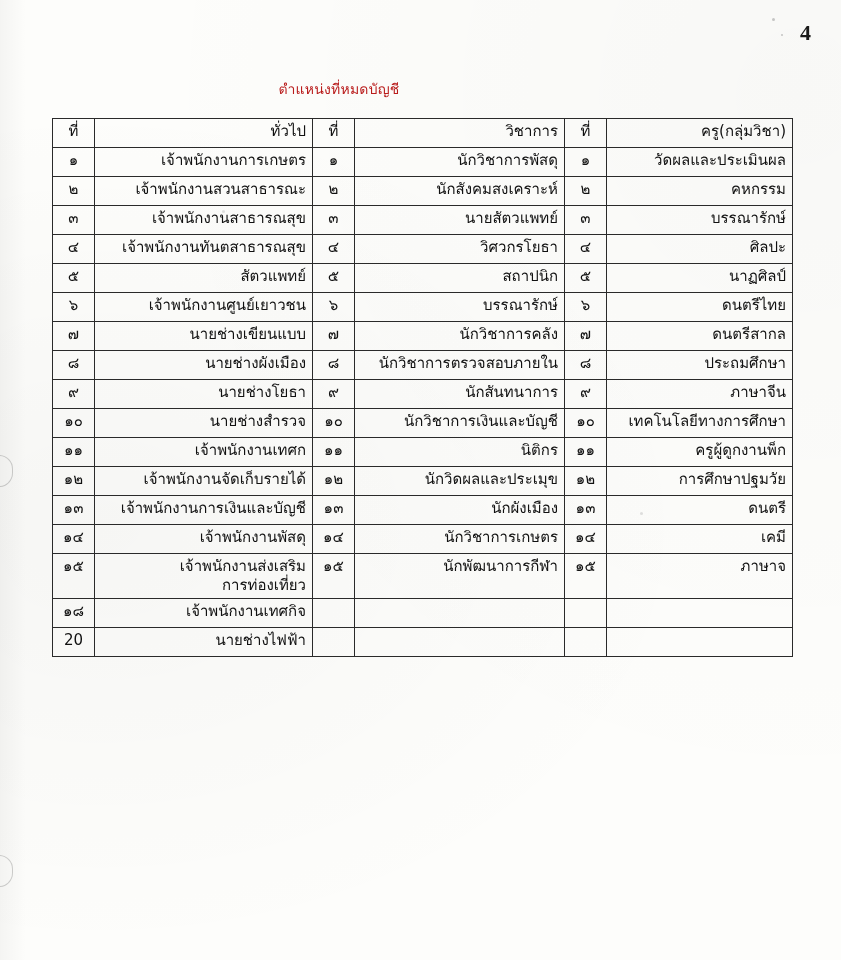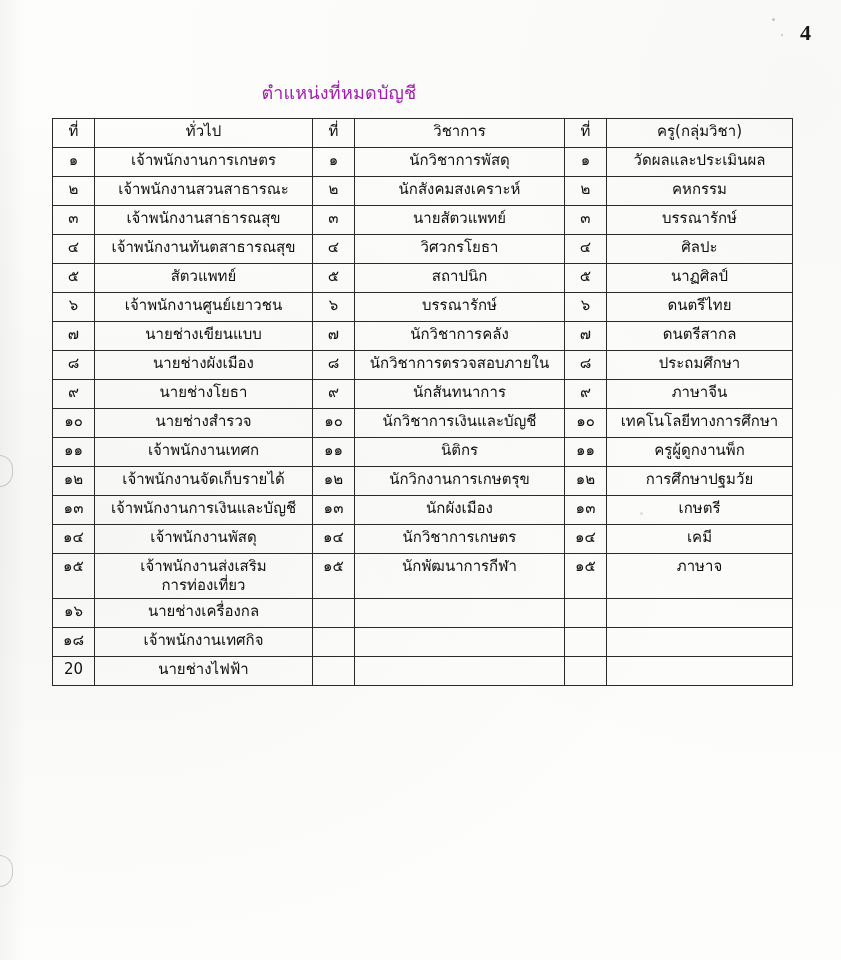--- a/index.html
+++ b/index.html
@@ -45,24 +45,24 @@
     background: #9a9a9a;
     border-radius: 50%;
     opacity: 0.55;
   }
   .doc-title {
     position: absolute;
     top: 78px;
     left: 0;
     width: 678px;
     text-align: center;
-    font-size: 18px;
+    font-size: 14px;
     font-family: "DejaVu Sans", sans-serif;
     letter-spacing: 0.2px;
-    color: #a21caf;
+    color: #b91c1c;
   }
   .table-wrap {
     position: absolute;
     top: 118px;
     left: 52px;
     width: 740px;
   }
   table.main {
     border-collapse: collapse;
     width: 740px;
@@ -79,25 +79,25 @@
   }
   col.num { width: 42px; }
   col.c1 { width: 218px; }
   col.c2 { width: 210px; }
   col.c3 { width: 186px; }
   td.num, th.num {
     text-align: center;
     font-size: 15px;
   }
   th {
-    text-align: center;
+    text-align: right;
     font-size: 16px;
     height: 26px;
   }
-  td.txt { text-align: center; }
+  td.txt { text-align: right; }
   td.empty { height: 26px; }
   .two-line { line-height: 1.35; }
   .rowtall td { height: 50px; }
   .hole {
     position: absolute;
     left: -4px;
     width: 16px;
     height: 30px;
     border: 1px solid rgba(0,0,0,0.18);
     border-left: none;
@@ -228,58 +228,50 @@
           <td class="txt">เจ้าพนักงานเทศก</td>
           <td class="num">๑๑</td>
           <td class="txt">นิติกร</td>
           <td class="num">๑๑</td>
           <td class="txt">ครูผู้ดูกงานพ็ก</td>
         </tr>
         <tr>
           <td class="num">๑๒</td>
           <td class="txt">เจ้าพนักงานจัดเก็บรายได้</td>
           <td class="num">๑๒</td>
-          <td class="txt">นักวิกงานการเกษตรุข</td>
+          <td class="txt">นักวิดผลและประเมุข</td>
           <td class="num">๑๒</td>
           <td class="txt">การศึกษาปฐมวัย</td>
         </tr>
         <tr>
           <td class="num">๑๓</td>
           <td class="txt">เจ้าพนักงานการเงินและบัญชี</td>
           <td class="num">๑๓</td>
           <td class="txt">นักผังเมือง</td>
           <td class="num">๑๓</td>
-          <td class="txt">เกษตรี</td>
+          <td class="txt">ดนตรี</td>
         </tr>
         <tr>
           <td class="num">๑๔</td>
           <td class="txt">เจ้าพนักงานพัสดุ</td>
           <td class="num">๑๔</td>
           <td class="txt">นักวิชาการเกษตร</td>
           <td class="num">๑๔</td>
           <td class="txt">เคมี</td>
         </tr>
         <tr class="rowtall">
           <td class="num">๑๕</td>
           <td class="txt two-line" style="white-space:pre-line;">เจ้าพนักงานส่งเสริม
 การท่องเที่ยว</td>
           <td class="num">๑๕</td>
           <td class="txt">นักพัฒนาการกีฬา</td>
           <td class="num">๑๕</td>
           <td class="txt">ภาษาจ</td>
         </tr>
         <tr>
-          <td class="num">๑๖</td>
-          <td class="txt">นายช่างเครื่องกล</td>
-          <td class="num empty"></td>
-          <td class="empty"></td>
-          <td class="num empty"></td>
-          <td class="empty"></td>
-        </tr>
-        <tr>
           <td class="num">๑๘</td>
           <td class="txt">เจ้าพนักงานเทศกิจ</td>
           <td class="num empty"></td>
           <td class="empty"></td>
           <td class="num empty"></td>
           <td class="empty"></td>
         </tr>
         <tr>
           <td class="num">20</td>
           <td class="txt">นายช่างไฟฟ้า</td>

